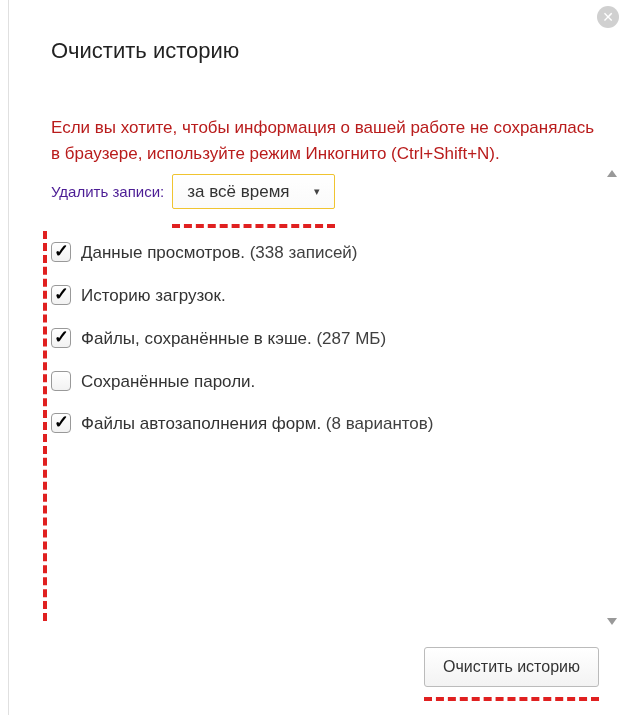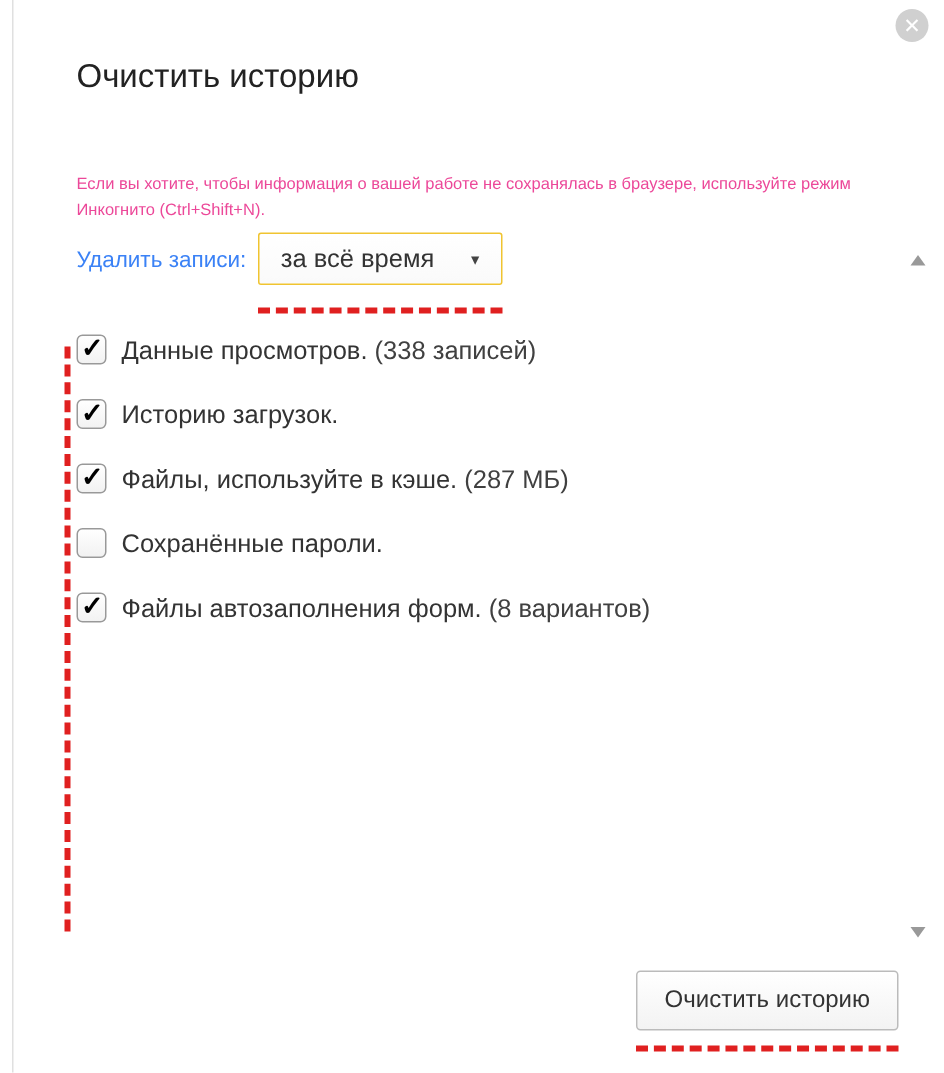--- a/index.html
+++ b/index.html
@@ -43,34 +43,34 @@
     padding: 38px 0 0 42px;
   }
   .body-area {
     position: absolute;
     left: 42px;
     right: 32px;
     top: 115px;
     bottom: 20px;
   }
   .intro {
-    font-size: 11px;
-    color: #ec4899;
+    font-size: 17px;
+    color: #b91c1c;
     line-height: 1.55;
     margin-bottom: 14px;
   }
   .delete-row {
     display: flex;
     align-items: center;
     gap: 8px;
     margin-bottom: 40px;
   }
   .delete-label {
     font-size: 15px;
-    color: #3b82f6;
+    color: #4c1d95;
   }
   .select-wrap {
     position: relative;
     display: inline-block;
   }
   .select {
     border: 1px solid #f0c430;
     background: linear-gradient(#fff, #fafafa);
     padding: 7px 44px 7px 14px;
     font-size: 17px;
@@ -196,21 +196,21 @@
         <div class="item">
           <div class="chk checked"></div>
           <div class="item-text"><span>Данные просмотров.</span><span class="muted"> (338 записей)</span></div>
         </div>
         <div class="item">
           <div class="chk checked"></div>
           <div class="item-text"><span>Историю загрузок.</span></div>
         </div>
         <div class="item">
           <div class="chk checked"></div>
-          <div class="item-text"><span>Файлы, используйте в кэше.</span><span class="muted"> (287 МБ)</span></div>
+          <div class="item-text"><span>Файлы, сохранённые в кэше.</span><span class="muted"> (287 МБ)</span></div>
         </div>
         <div class="item">
           <div class="chk"></div>
           <div class="item-text"><span>Сохранённые пароли.</span></div>
         </div>
         <div class="item">
           <div class="chk checked"></div>
           <div class="item-text"><span>Файлы автозаполнения форм.</span><span class="muted"> (8 вариантов)</span></div>
         </div>
       </div>

